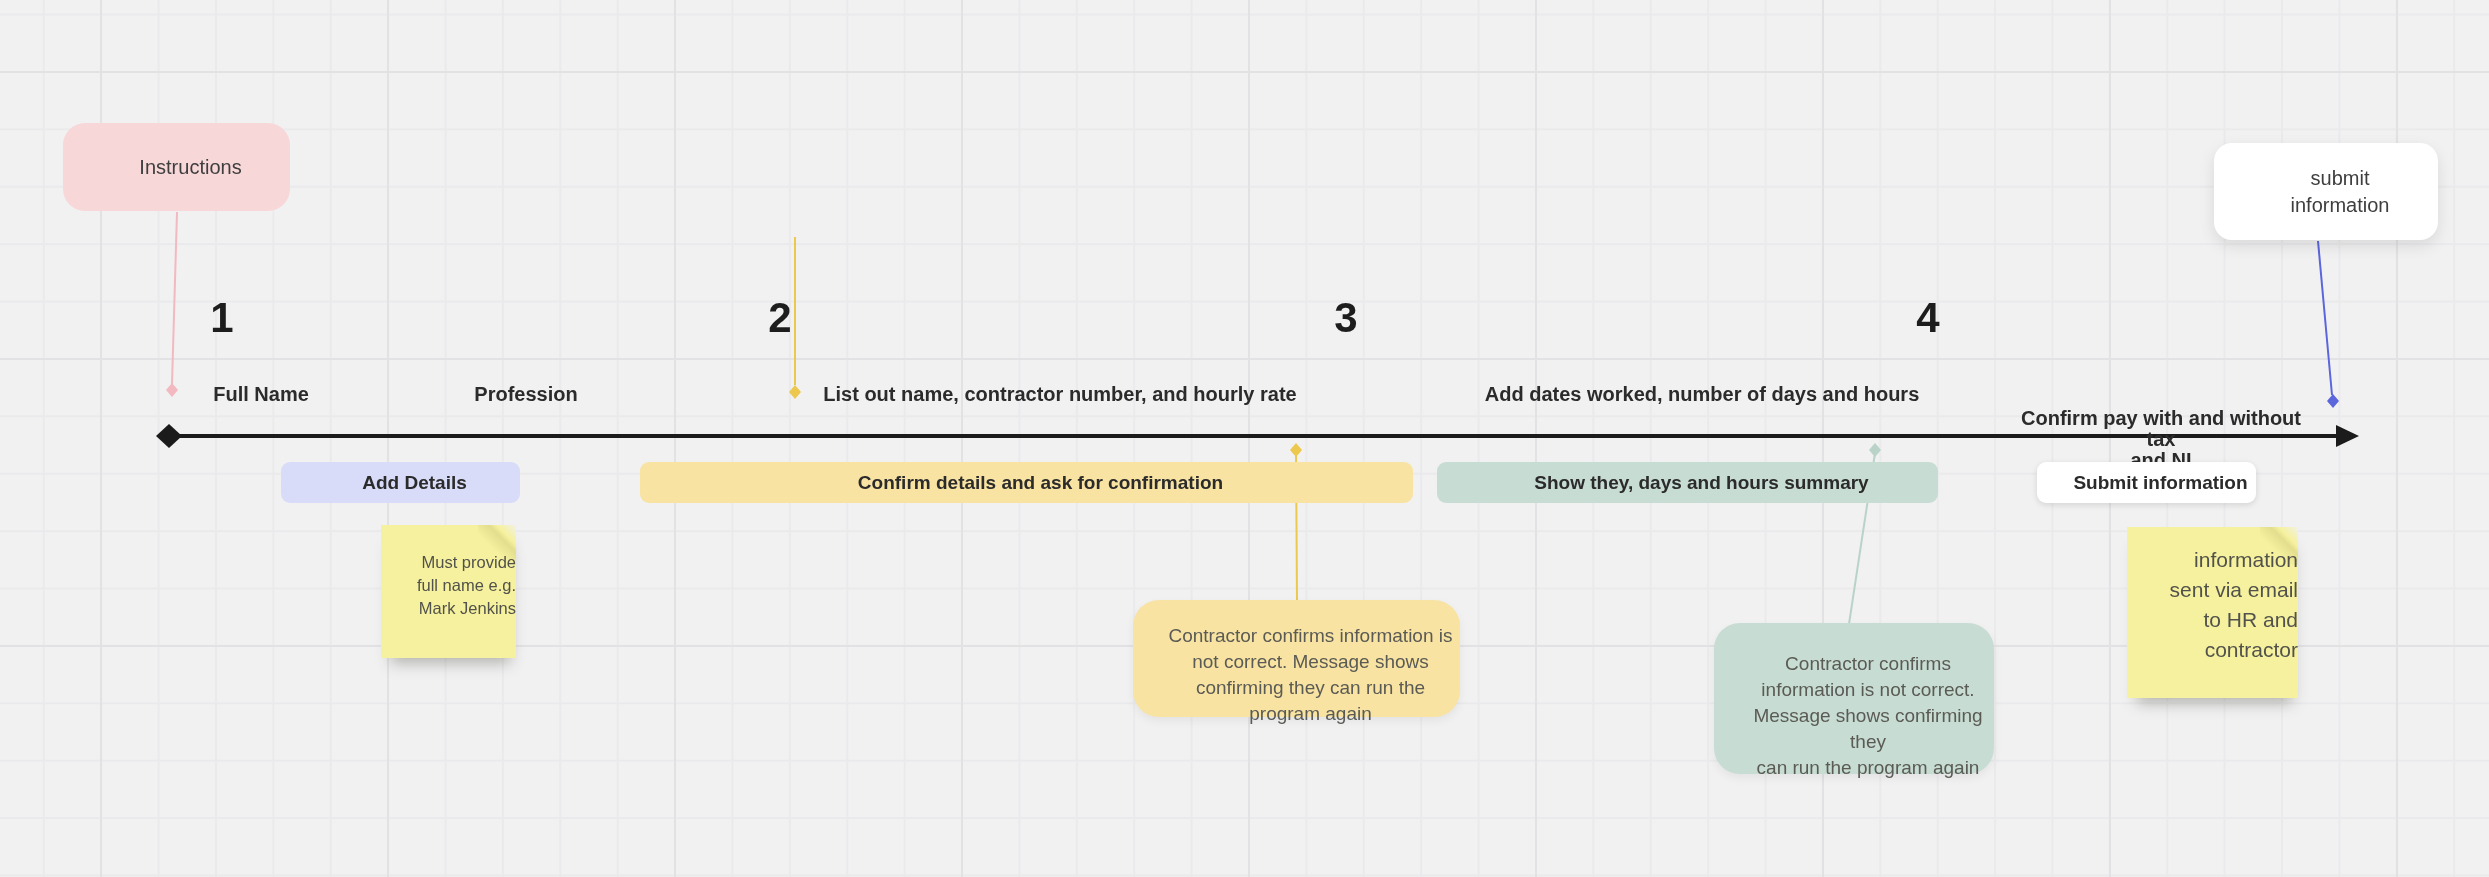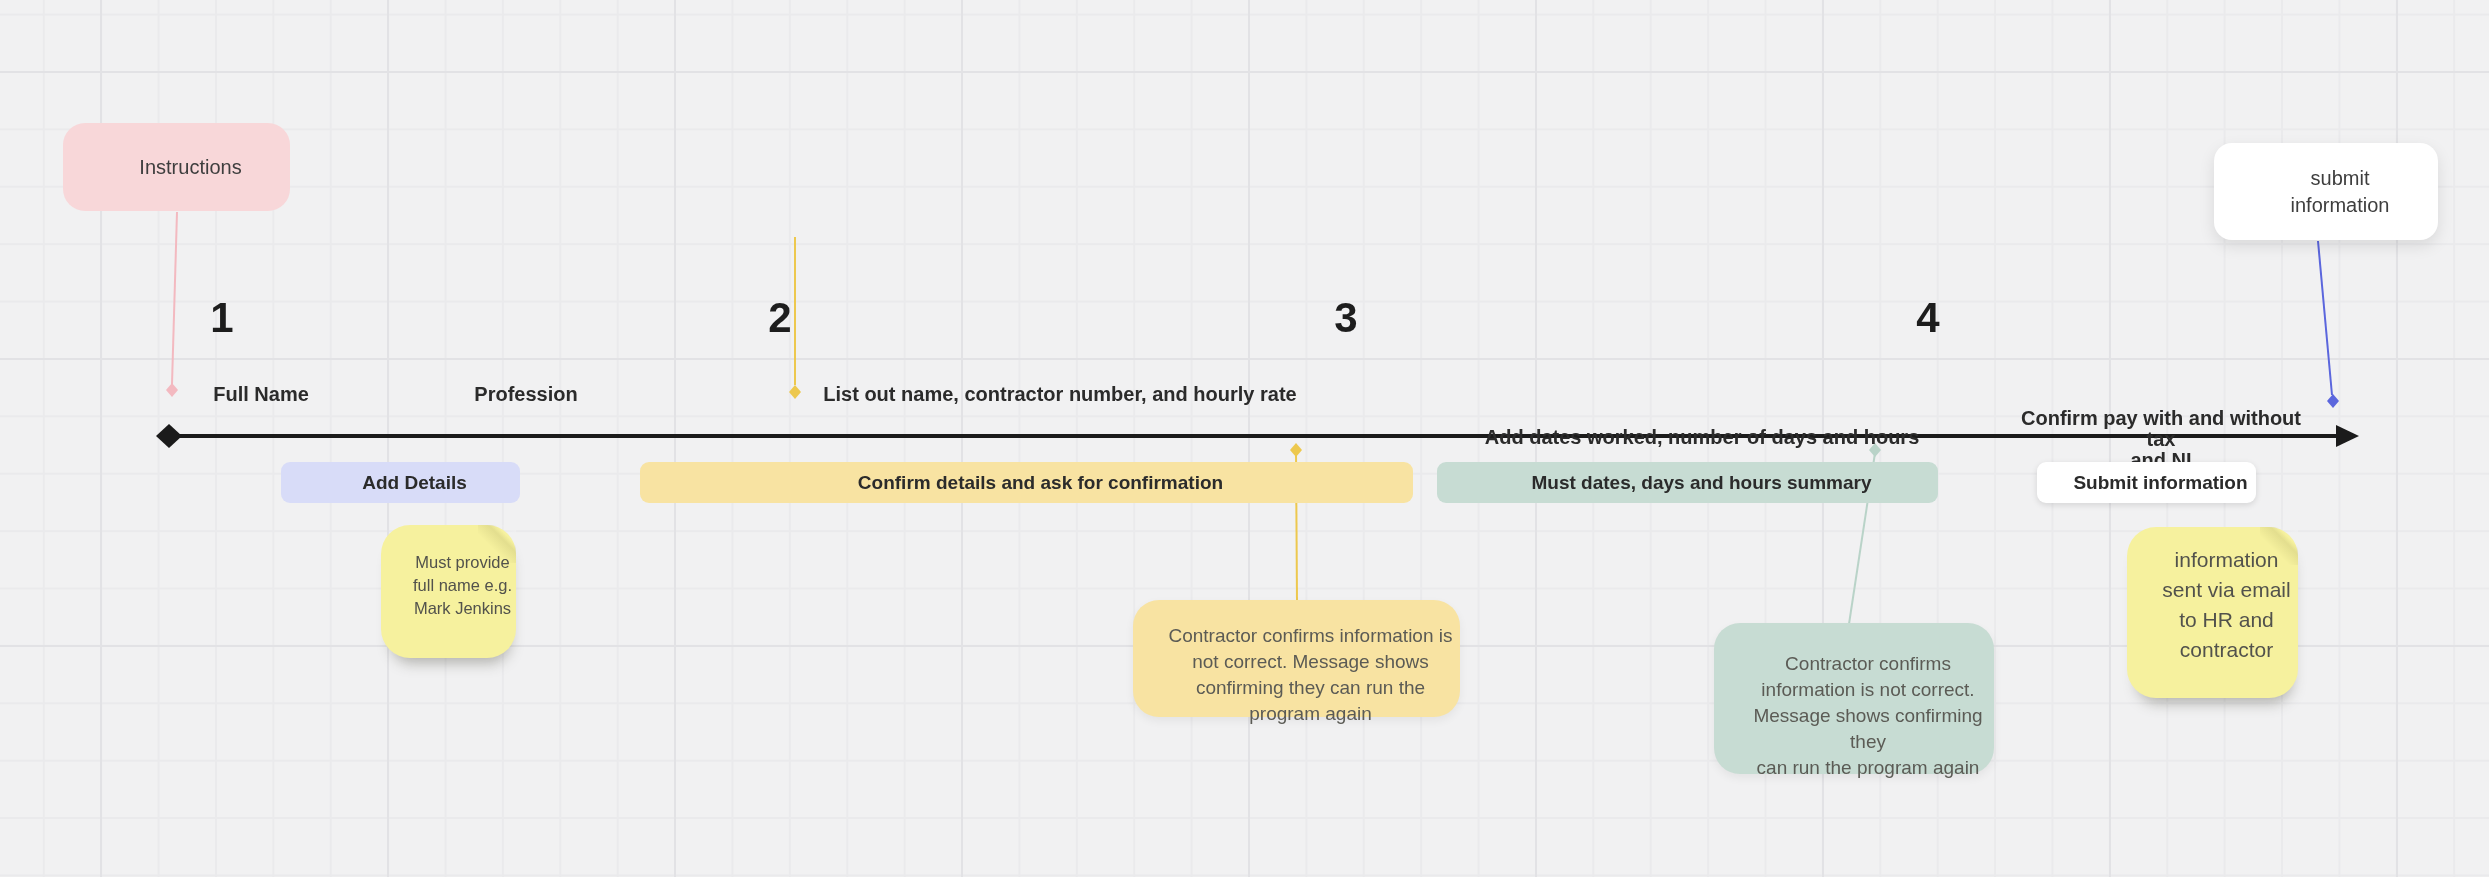--- a/index.html
+++ b/index.html
@@ -39,23 +39,22 @@
     text-align:center; white-space:pre-line;
   }
 
   .phase{
     height:41px; border-radius:9px; line-height:41px; text-align:center;
     font-size:19px; font-weight:700; color:#2b2b2b; white-space:nowrap;
   }
   .phase.white{ box-shadow:0 2px 6px rgba(0,0,0,0.12); }
 
   .sticky{
-    text-align:center; white-space:pre-line; color:#52524c;
+    text-align:right; white-space:pre-line; color:#52524c;
     box-shadow:2px 13px 14px -8px rgba(60,60,45,0.35);
-    border-radius:29px;
   }
   .sticky::after{
     content:""; position:absolute; top:0; right:0; width:38px; height:38px;
     background:linear-gradient(225deg, rgba(241,241,242,0.85) 0%, rgba(241,241,242,0) 26%, rgba(90,85,30,0.12) 36%, rgba(90,85,30,0) 62%);
   }
   .sticky.small{ width:135px; height:133px; font-size:16.5px; line-height:23px; padding-top:26px; }
   .sticky.large{ width:171px; height:171px; font-size:21px; line-height:30px; padding-top:18px; }
 
   .float-note{
     border-radius:26px; text-align:center; white-space:pre-line;
@@ -113,27 +112,27 @@
   </div>
 
   <div class="obj stage-number" style="left:208px; top:297px;">1</div>
   <div class="obj stage-number" style="left:766px; top:297px;">2</div>
   <div class="obj stage-number" style="left:1332px; top:297px;">3</div>
   <div class="obj stage-number" style="left:1914px; top:297px;">4</div>
 
   <div class="obj milestone" style="left:247px; top:384px;">Full Name</div>
   <div class="obj milestone" style="left:512px; top:384px;">Profession</div>
   <div class="obj milestone" style="left:1046px; top:384px;">List out name, contractor number, and hourly rate</div>
-  <div class="obj milestone" style="left:1688px; top:384px;margin-top:43px;">Add dates worked, number of days and hours</div>
+  <div class="obj milestone" style="left:1688px; top:384px;">Add dates worked, number of days and hours</div>
   <div class="obj milestone" style="left:2147px; top:384px;margin-top:24px;">Confirm pay with and without tax
 and NI</div>
 
   <div class="obj phase" style="left: 281px; top: 462px; width: 239px; background: rgb(216, 220, 248);">Add Details</div>
   <div class="obj phase" style="left: 640px; top: 462px; width: 773px; background: rgb(248, 227, 162);">Confirm details and ask for confirmation</div>
-  <div class="obj phase" style="left: 1437px; top: 462px; width: 501px; background: rgb(199, 220, 211);">Must dates, days and hours summary</div>
+  <div class="obj phase" style="left: 1437px; top: 462px; width: 501px; background: rgb(199, 220, 211);">Show they, days and hours summary</div>
   <div class="obj phase white" style="left: 2037px; top: 462px; width: 219px; background: rgb(255, 255, 255);">Submit information</div>
 
   <div class="obj sticky small" style="left: 381px; top: 525px; background: rgb(246, 241, 158);">Must provide
 full name e.g.
 Mark Jenkins</div>
 
   <div class="obj sticky large" style="left: 2127px; top: 527px; background: rgb(246, 241, 158);">information
 sent via email
 to HR and
 contractor</div>

